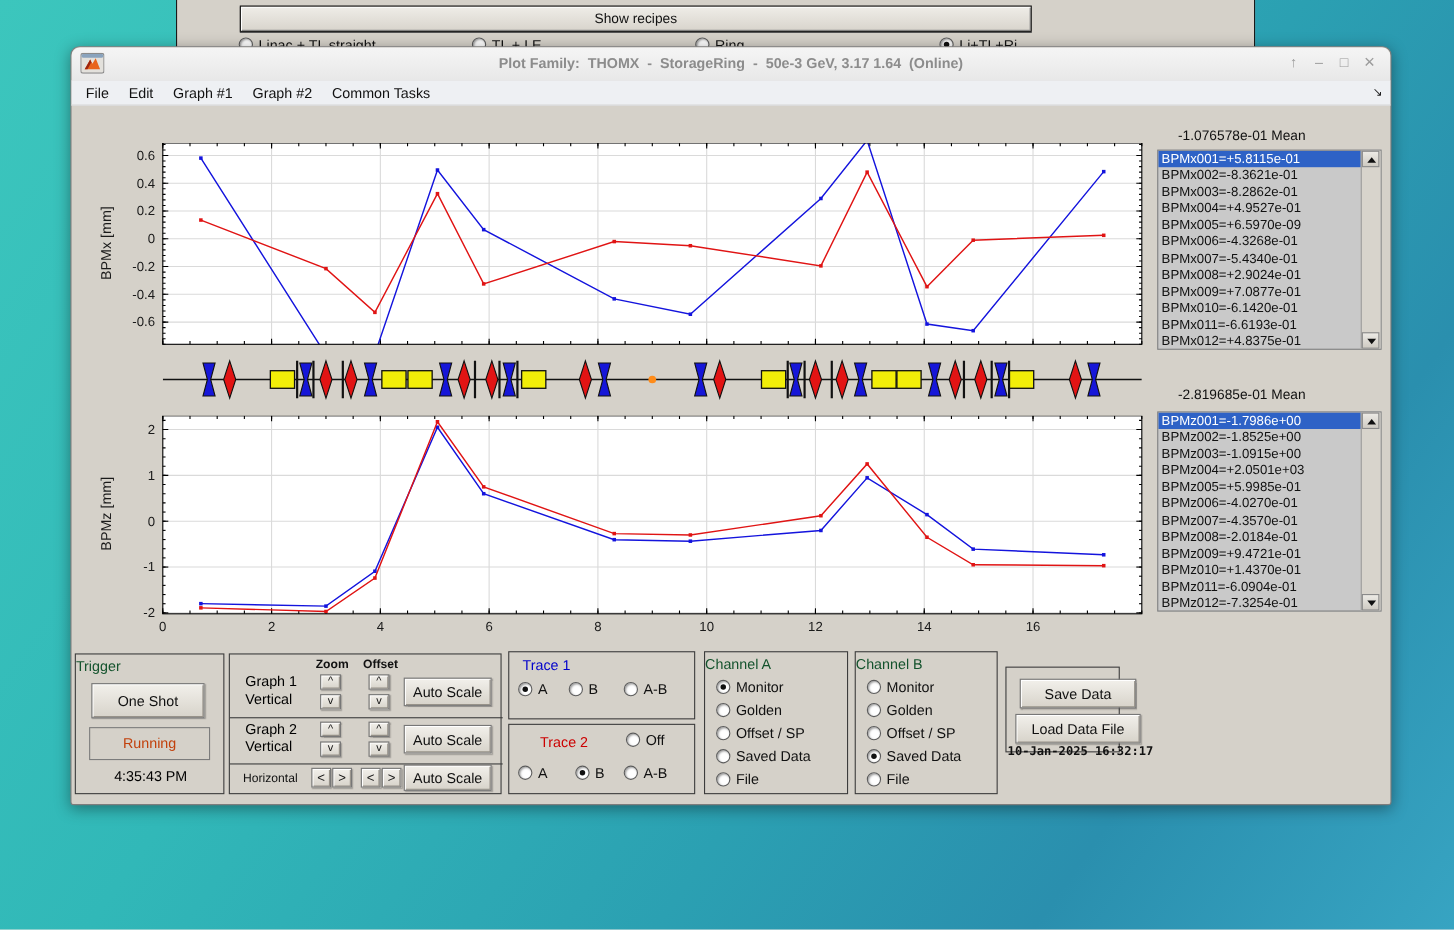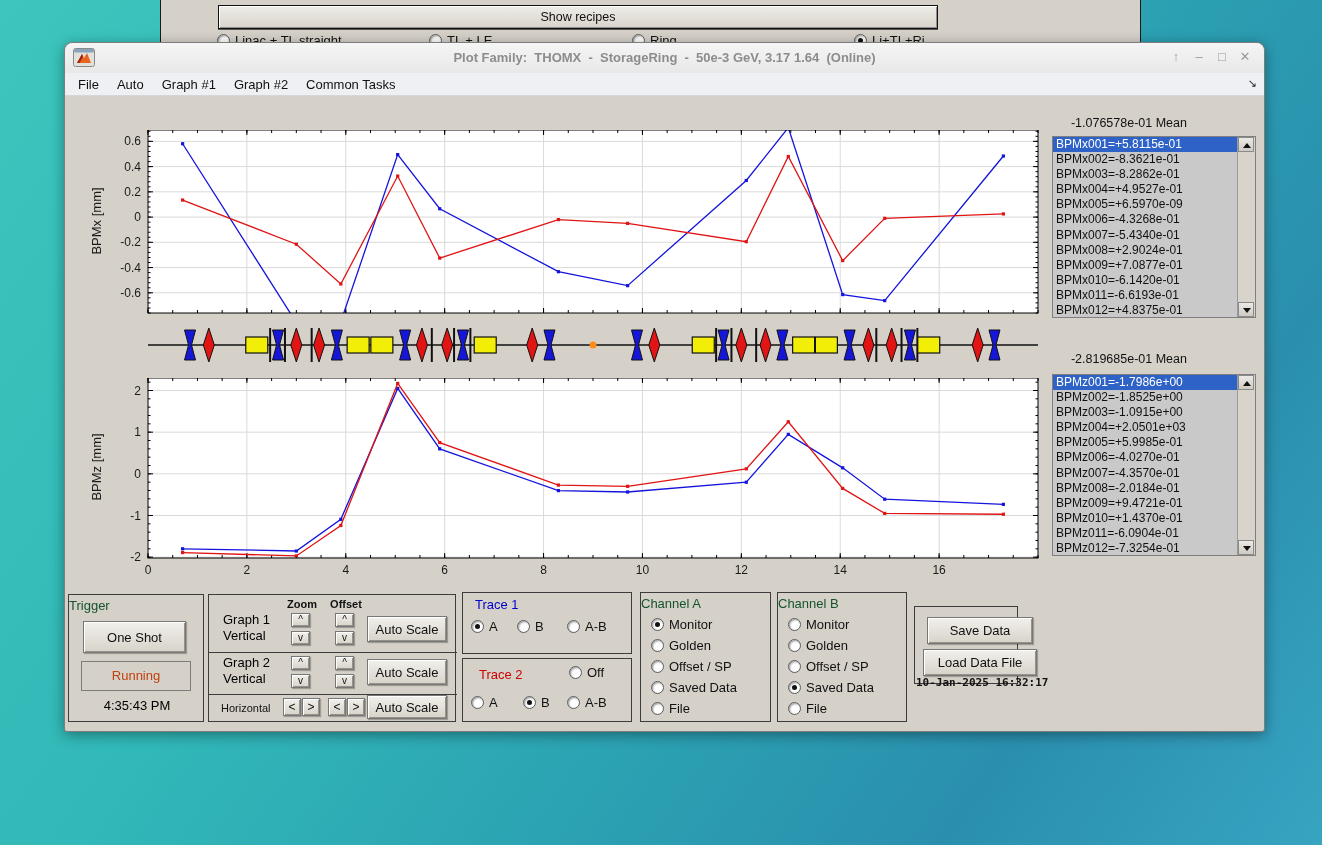--- a/index.html
+++ b/index.html
@@ -109,21 +109,21 @@
       <span class="win-title">Plot Family:  THOMX  -  StorageRing  -  50e-3 GeV, 3.17 1.64  (Online)</span>
       <div class="win-controls">
         <span>↑</span>
         <span>–</span>
         <span>□</span>
         <span>✕</span>
       </div>
     </div>
     <div class="menubar" id="menubar">
         <div class="mitem">File</div>
-        <div class="mitem">Auto</div>
+        <div class="mitem">Edit</div>
         <div class="mitem">Graph #1</div>
         <div class="mitem">Graph #2</div>
         <div class="mitem">Common Tasks</div>
       </div>
     <span class="menu-corner">↘</span>
   </div>
 
   <div class="ylab" style="left:37px;top:213px;">BPMx [mm]</div>
   <div class="ylab" style="left:37px;top:459px;">BPMz [mm]</div>
 
@@ -731,21 +731,21 @@
         <span class="rdot"></span>
         <span>B</span>
       </span>
       <span class="radio" style="left: 104px; top: 26px;">
         <span class="rdot"></span>
         <span>A-B</span>
       </span>
     </div>
 
   <div class="gbox" style="left:462px;top:658px;width:170px;height:64px;">
-    <div class="smalltext t2-title" style="left:16px;top:8px;">Trace 2</div>
+    <div class="smalltext t2-title" style="left:28px;top:8px;">Trace 2</div>
     <div id="trace2-radios"></div>
   <span class="radio" style="left: 106px; top: 6px;">
         <span class="rdot"></span>
         <span>Off</span>
       </span>
       <span class="radio" style="left: 8px; top: 36px;">
         <span class="rdot"></span>
         <span>A</span>
       </span>
       <span class="radio" style="left: 60px; top: 36px;">

